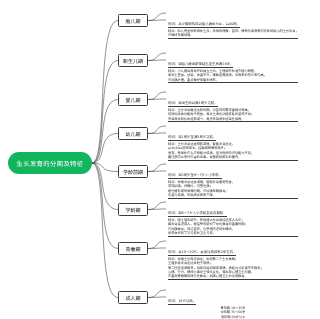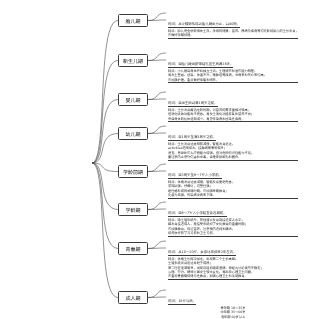--- a/index.html
+++ b/index.html
@@ -95,20 +95,23 @@
         <path d="M 148 209.5 C 160 209.5, 154 209, 166 209"></path>
         <path d="M 92 163 C 108 163, 96 248.5, 118 248.5"></path>
         <path d="M 148 248.5 C 160 248.5, 154 241, 166 241"></path>
         <path d="M 148 248.5 C 160 248.5, 154 248, 166 248"></path>
         <path d="M 92 163 C 108 163, 96 297.5, 118 297.5"></path>
         <path d="M 148 297.5 C 160 297.5, 154 290, 166 290"></path>
         <path d="M 148 297.5 C 160 297.5, 154 297, 166 297"></path>
       </g>
   </svg>
 
+  <div class="root">
+    <span>生长发育的分期及特征</span>
+  </div>
 
   <div id="nodes">
       <div class="node" style="left: 118px; top: 14px;">
         <span>胎儿期</span>
       </div>
       <div class="node" style="left: 118px; top: 54px;">
         <span>新生儿期</span>
       </div>
       <div class="node" style="left: 118px; top: 93px;">
         <span>婴儿期</span>

